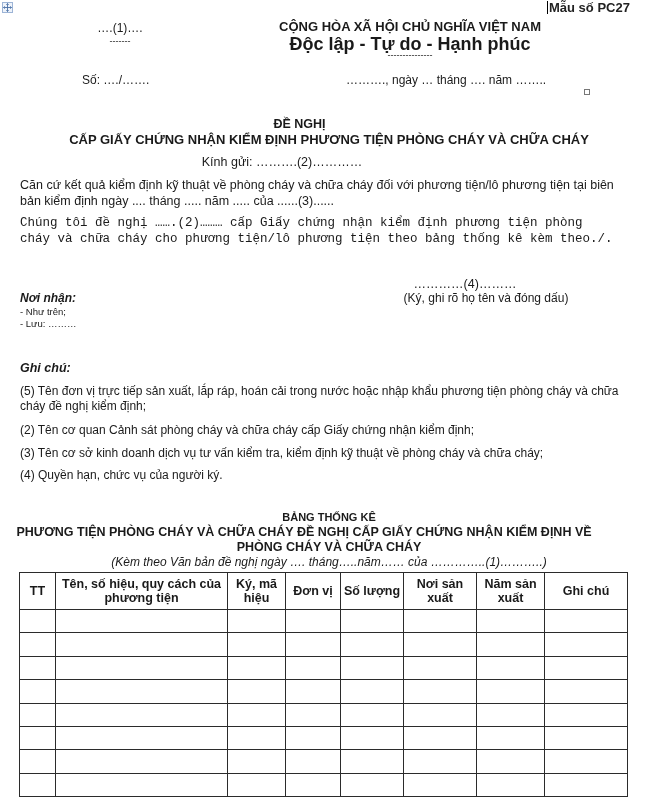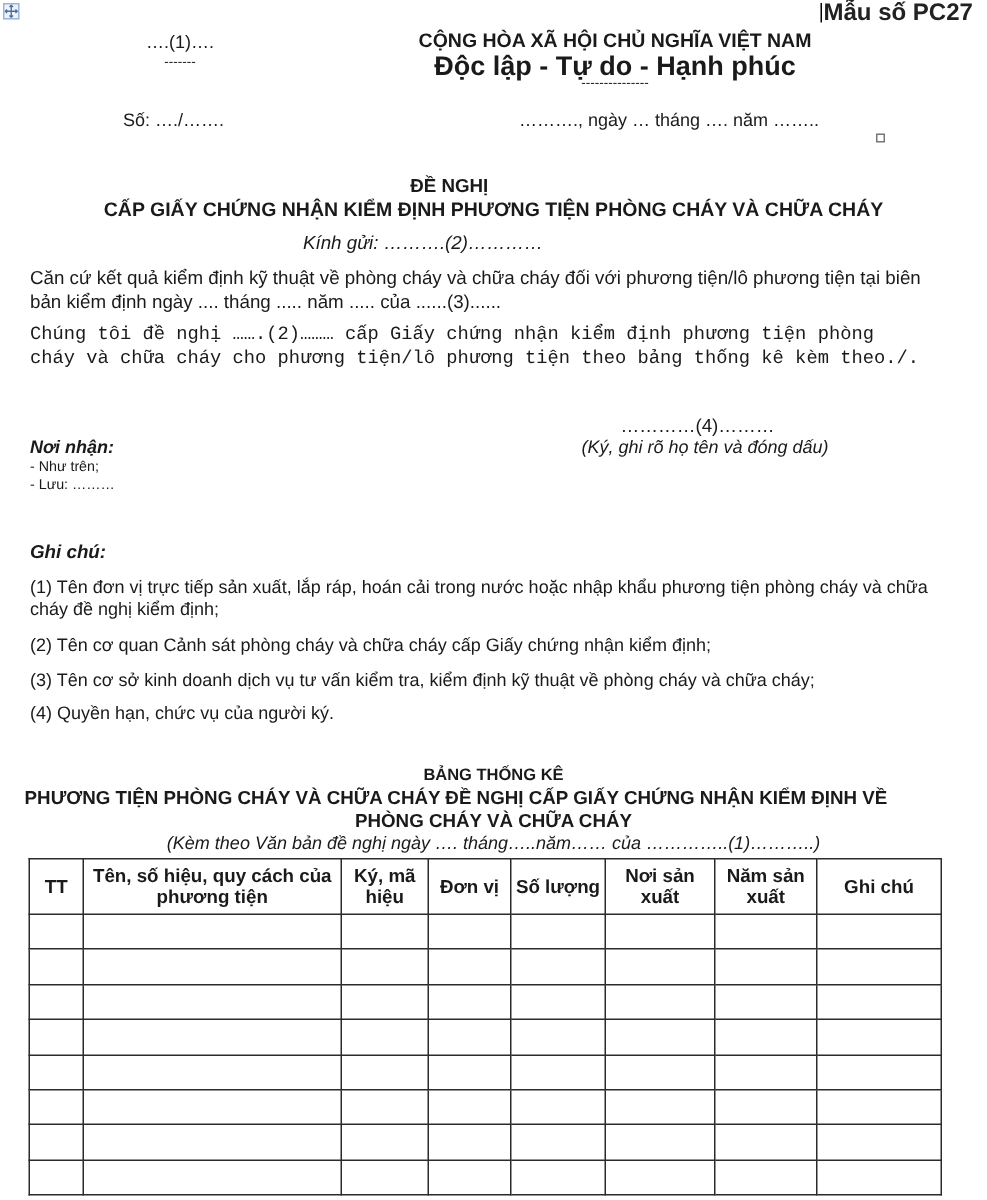--- a/index.html
+++ b/index.html
@@ -2,38 +2,38 @@
 <html><head>
   <meta charset="utf-8">
   <style>
     * { box-sizing: border-box; margin: 0; padding: 0; }
     html, body { width: 658px; height: 800px; background: #ffffff; overflow: hidden; }
     body { position: relative; font-family: "Liberation Sans", sans-serif; color: #1a1a1a; font-size: 12px; }
     .abs { position: absolute; white-space: nowrap; }
     .center { text-align: center; }
     .move-handle { left: 2px; top: 2px; width: 11px; height: 11px; border: 1px solid #9db4d6; background: #eef3fa; }
     .move-handle svg { display: block; }
-    .form-code { left: 547px; top: 0px; font-size: 16px; font-weight: bold; color: #222; }
+    .form-code { left: 547px; top: 0px; font-size: 13px; font-weight: bold; color: #222; }
     .form-code .cursor { display: inline-block; width: 1px; height: 13px; background: #000; vertical-align: -2px; margin-right: 1px; }
     .agency-placeholder { left: 60px; top: 21px; width: 120px; font-size: 12px; }
     .agency-rule { left: 60px; top: 36px; width: 120px; font-size: 9px; letter-spacing: 0; }
     .nation { left: 230px; top: 19px; width: 360px; font-size: 13px; font-weight: bold; }
     .motto { left: 230px; top: 34px; width: 360px; font-size: 18px; font-weight: bold; }
     .motto-rule { left: 230px; top: 50px; width: 360px; font-size: 9px; }
     .doc-number { left: 82px; top: 73px; font-size: 12px; }
     .place-date { left: 346px; top: 73px; font-size: 12px; }
     .small-box { left: 584px; top: 89px; width: 6px; height: 6px; border: 1px solid #777; }
     .title1 { left: 0; top: 117px; width: 599px; font-size: 12.5px; font-weight: bold; }
     .title2 { left: 0; top: 132px; width: 658px; font-size: 13px; font-weight: bold; }
-    .addressee { left: 0; top: 155px; width: 564px; font-size: 12.5px; font-style: italic; }
+    .addressee { left: 0; top: 155px; width: 564px; font-size: 12.5px; }
     .para { left: 20px; width: 600px; font-size: 12.5px; line-height: 16px; white-space: normal; }
     .para1 { top: 177px; }
     .para2 { top: 215px; font-family: Liberation Mono, monospace; }
     .sig-title { left: 380px; top: 277px; width: 170px; font-size: 12.5px; }
-    .sig-note { left: 360px; top: 291px; width: 220px; font-size: 12px; font-style: italic; }
+    .sig-note { left: 376px; top: 291px; width: 220px; font-size: 12px; }
     .recipients-label { left: 20px; top: 291px; font-size: 12px; font-weight: bold; font-style: italic; }
     .recipient { left: 20px; font-size: 9.5px; }
     .r1 { top: 306px; }
     .r2 { top: 318px; }
     .notes-label { left: 20px; top: 361px; font-size: 12.5px; font-weight: bold; font-style: italic; }
     .note { left: 20px; width: 600px; font-size: 12px; line-height: 15px; white-space: normal; }
     .n1 { top: 384px; }
     .n2 { top: 423px; }
     .n3 { top: 446px; }
     .n4 { top: 468px; }
@@ -78,21 +78,21 @@
 <div class="abs para para2">Chúng tôi đề nghị …….(2)……… cấp Giấy chứng nhận kiểm định phương tiện phòng cháy và chữa cháy cho phương tiện/lô phương tiện theo bảng thống kê kèm theo./.</div>
 
 <div class="abs center sig-title">…………(4)………</div>
 <div class="abs center sig-note">(Ký, ghi rõ họ tên và đóng dấu)</div>
 
 <div class="abs recipients-label">Nơi nhận:</div>
 <div class="abs recipient r1">- Như trên;</div>
 <div class="abs recipient r2">- Lưu: ………</div>
 
 <div class="abs notes-label">Ghi chú:</div>
-<div class="abs note n1">(1) Tên đơn vị trực tiếp sản xuất, lắp ráp, hoán cải trong nước hoặc nhập khẩu phương tiện phòng cháy và chữa cháy đề nghị kiểm định;</div>
+<div class="abs note n1">(5) Tên đơn vị trực tiếp sản xuất, lắp ráp, hoán cải trong nước hoặc nhập khẩu phương tiện phòng cháy và chữa cháy đề nghị kiểm định;</div>
 <div class="abs note n2">(2) Tên cơ quan Cảnh sát phòng cháy và chữa cháy cấp Giấy chứng nhận kiểm định;</div>
 <div class="abs note n3">(3) Tên cơ sở kinh doanh dịch vụ tư vấn kiểm tra, kiểm định kỹ thuật về phòng cháy và chữa cháy;</div>
 <div class="abs note n4">(4) Quyền hạn, chức vụ của người ký.</div>
 
 <div class="abs center table-title1">BẢNG THỐNG KÊ</div>
 <div class="abs center table-title2">PHƯƠNG TIỆN PHÒNG CHÁY VÀ CHỮA CHÁY ĐỀ NGHỊ CẤP GIẤY CHỨNG NHẬN KIỂM ĐỊNH VỀ</div>
 <div class="abs center table-title3">PHÒNG CHÁY VÀ CHỮA CHÁY</div>
 <div class="abs center table-subtitle">(Kèm theo Văn bản đề nghị ngày …. tháng…..năm…… của …………..(1)………..)</div>
 
 <table class="stats">

